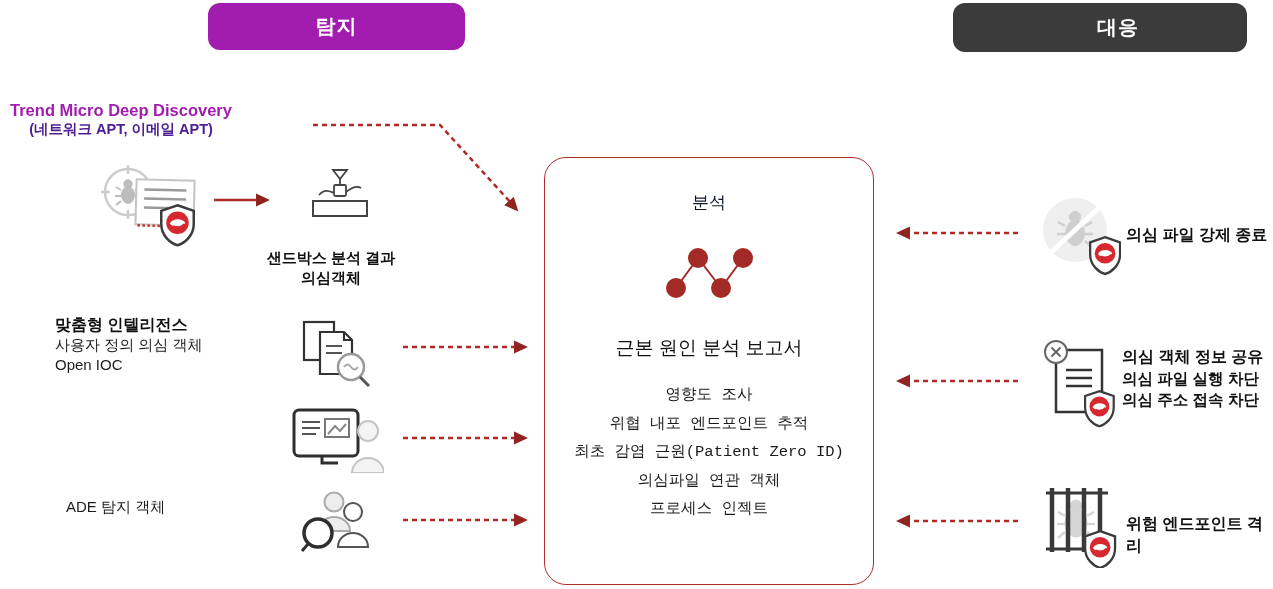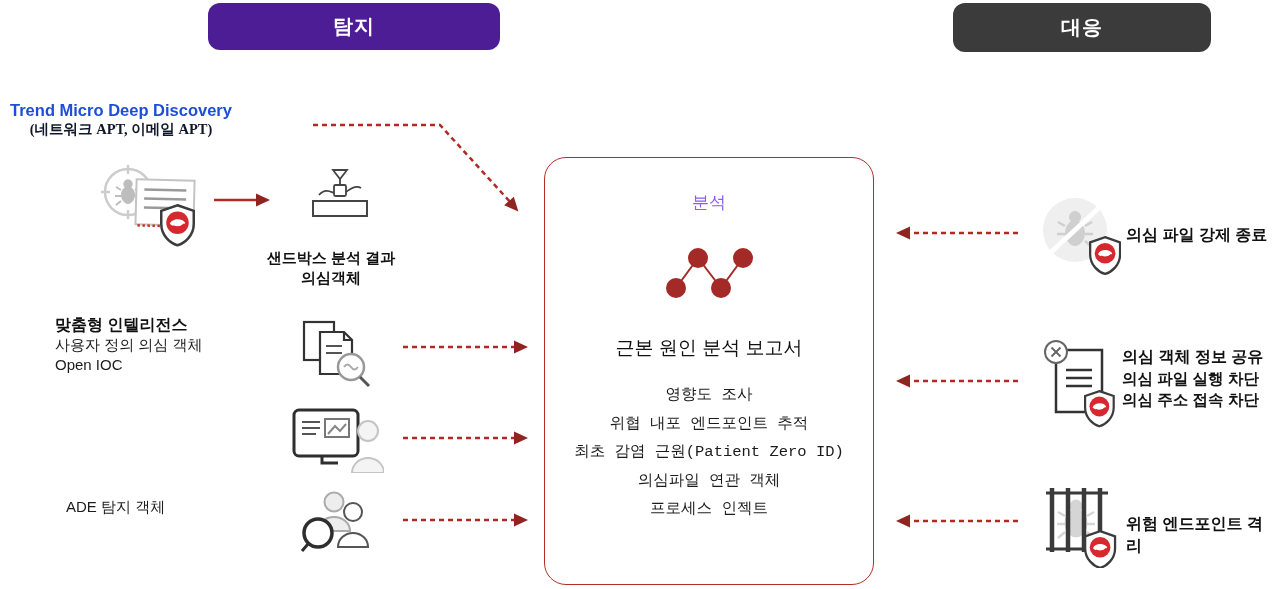--- a/index.html
+++ b/index.html
@@ -1,37 +1,37 @@
 <!DOCTYPE html>
 <html><head>
 <meta charset="utf-8">
 <style>
   html,body{margin:0;padding:0;background:#fff;}
   .canvas{position:relative;width:1273px;height:589px;background:#fff;overflow:hidden;
           font-family:"Liberation Sans","DejaVu Sans",sans-serif;color:#1a1a1a;}
   .pill{position:absolute;border-radius:12px;color:#fff;font-weight:700;font-size:20px;
         display:flex;align-items:center;justify-content:center;letter-spacing:1px;}
-  .pill-detection{left:208px;top:3px;width:292px;height:47px;background:#4c1d95;}
-  .pill-response{left:953px;top:3px;width:258px;height:49px;background:#3b3b3b;}
+  .pill-detection{left:208px;top:3px;width:257px;height:47px;background:#a21caf;}
+  .pill-response{left:953px;top:3px;width:258px;height:49px;background:#3b3b3b;padding-left:36px;}
   .arrow-layer{position:absolute;left:0;top:0;pointer-events:none;}
   .src-block{position:absolute;left:2px;top:101px;width:238px;text-align:center;line-height:19px;}
-  .src-title{font-weight:700;font-size:16.5px;color:#1d4ed8;}
-  .src-sub{font-weight:700;font-size:14.5px;color:#0f172a;font-family:Liberation Serif, serif;}
+  .src-title{font-weight:700;font-size:16.5px;color:#a21caf;}
+  .src-sub{font-weight:700;font-size:14.5px;color:#4c1d95;}
   .cap-sandbox{position:absolute;left:245px;top:228px;width:172px;text-align:center;
                font-weight:700;font-size:15px;line-height:20px;color:#111;margin-top:20px;}
   .in-text{position:absolute;line-height:20px;}
   .in-title{font-weight:700;font-size:16px;color:#111;}
   .in-line{font-size:15px;color:#1c1c1c;}
   .in-text-1{left:55px;top:315px;width:195px;}
   .in-text-2{left:58px;top:412px;width:194px;}
   .in-text-3{left:66px;top:497px;width:194px;}
   .icon{position:absolute;}
   .card{position:absolute;left:544px;top:157px;width:330px;height:428px;background:#fff;
         border:1.5px solid #b03028;border-radius:22px;box-sizing:border-box;text-align:center;}
-  .card-title{margin-top:33px;font-size:17px;color:#8b5cf6;}
+  .card-title{margin-top:33px;font-size:17px;color:#0f172a;}
   .card-glyph{margin-top:31px;}
   .report-title{margin-top:30px;font-weight:400;font-size:19px;color:#111;}
   .report-list{margin-top:20px;font-size:15.5px;line-height:28.5px;color:#1b1b1b;font-family:Liberation Mono, monospace;}
   .resp-text{position:absolute;text-align:left;line-height:21.5px;}
   .resp-title{font-weight:700;font-size:16px;color:#111;}
   .resp-line{font-weight:700;font-size:15.5px;color:#141414;}
   .resp-text-1{left:1126px;top:224px;width:150px;}
   .resp-text-2{left:1122px;top:346px;width:155px;}
   .resp-text-3{left:1126px;top:513px;width:150px;}
 </style>

